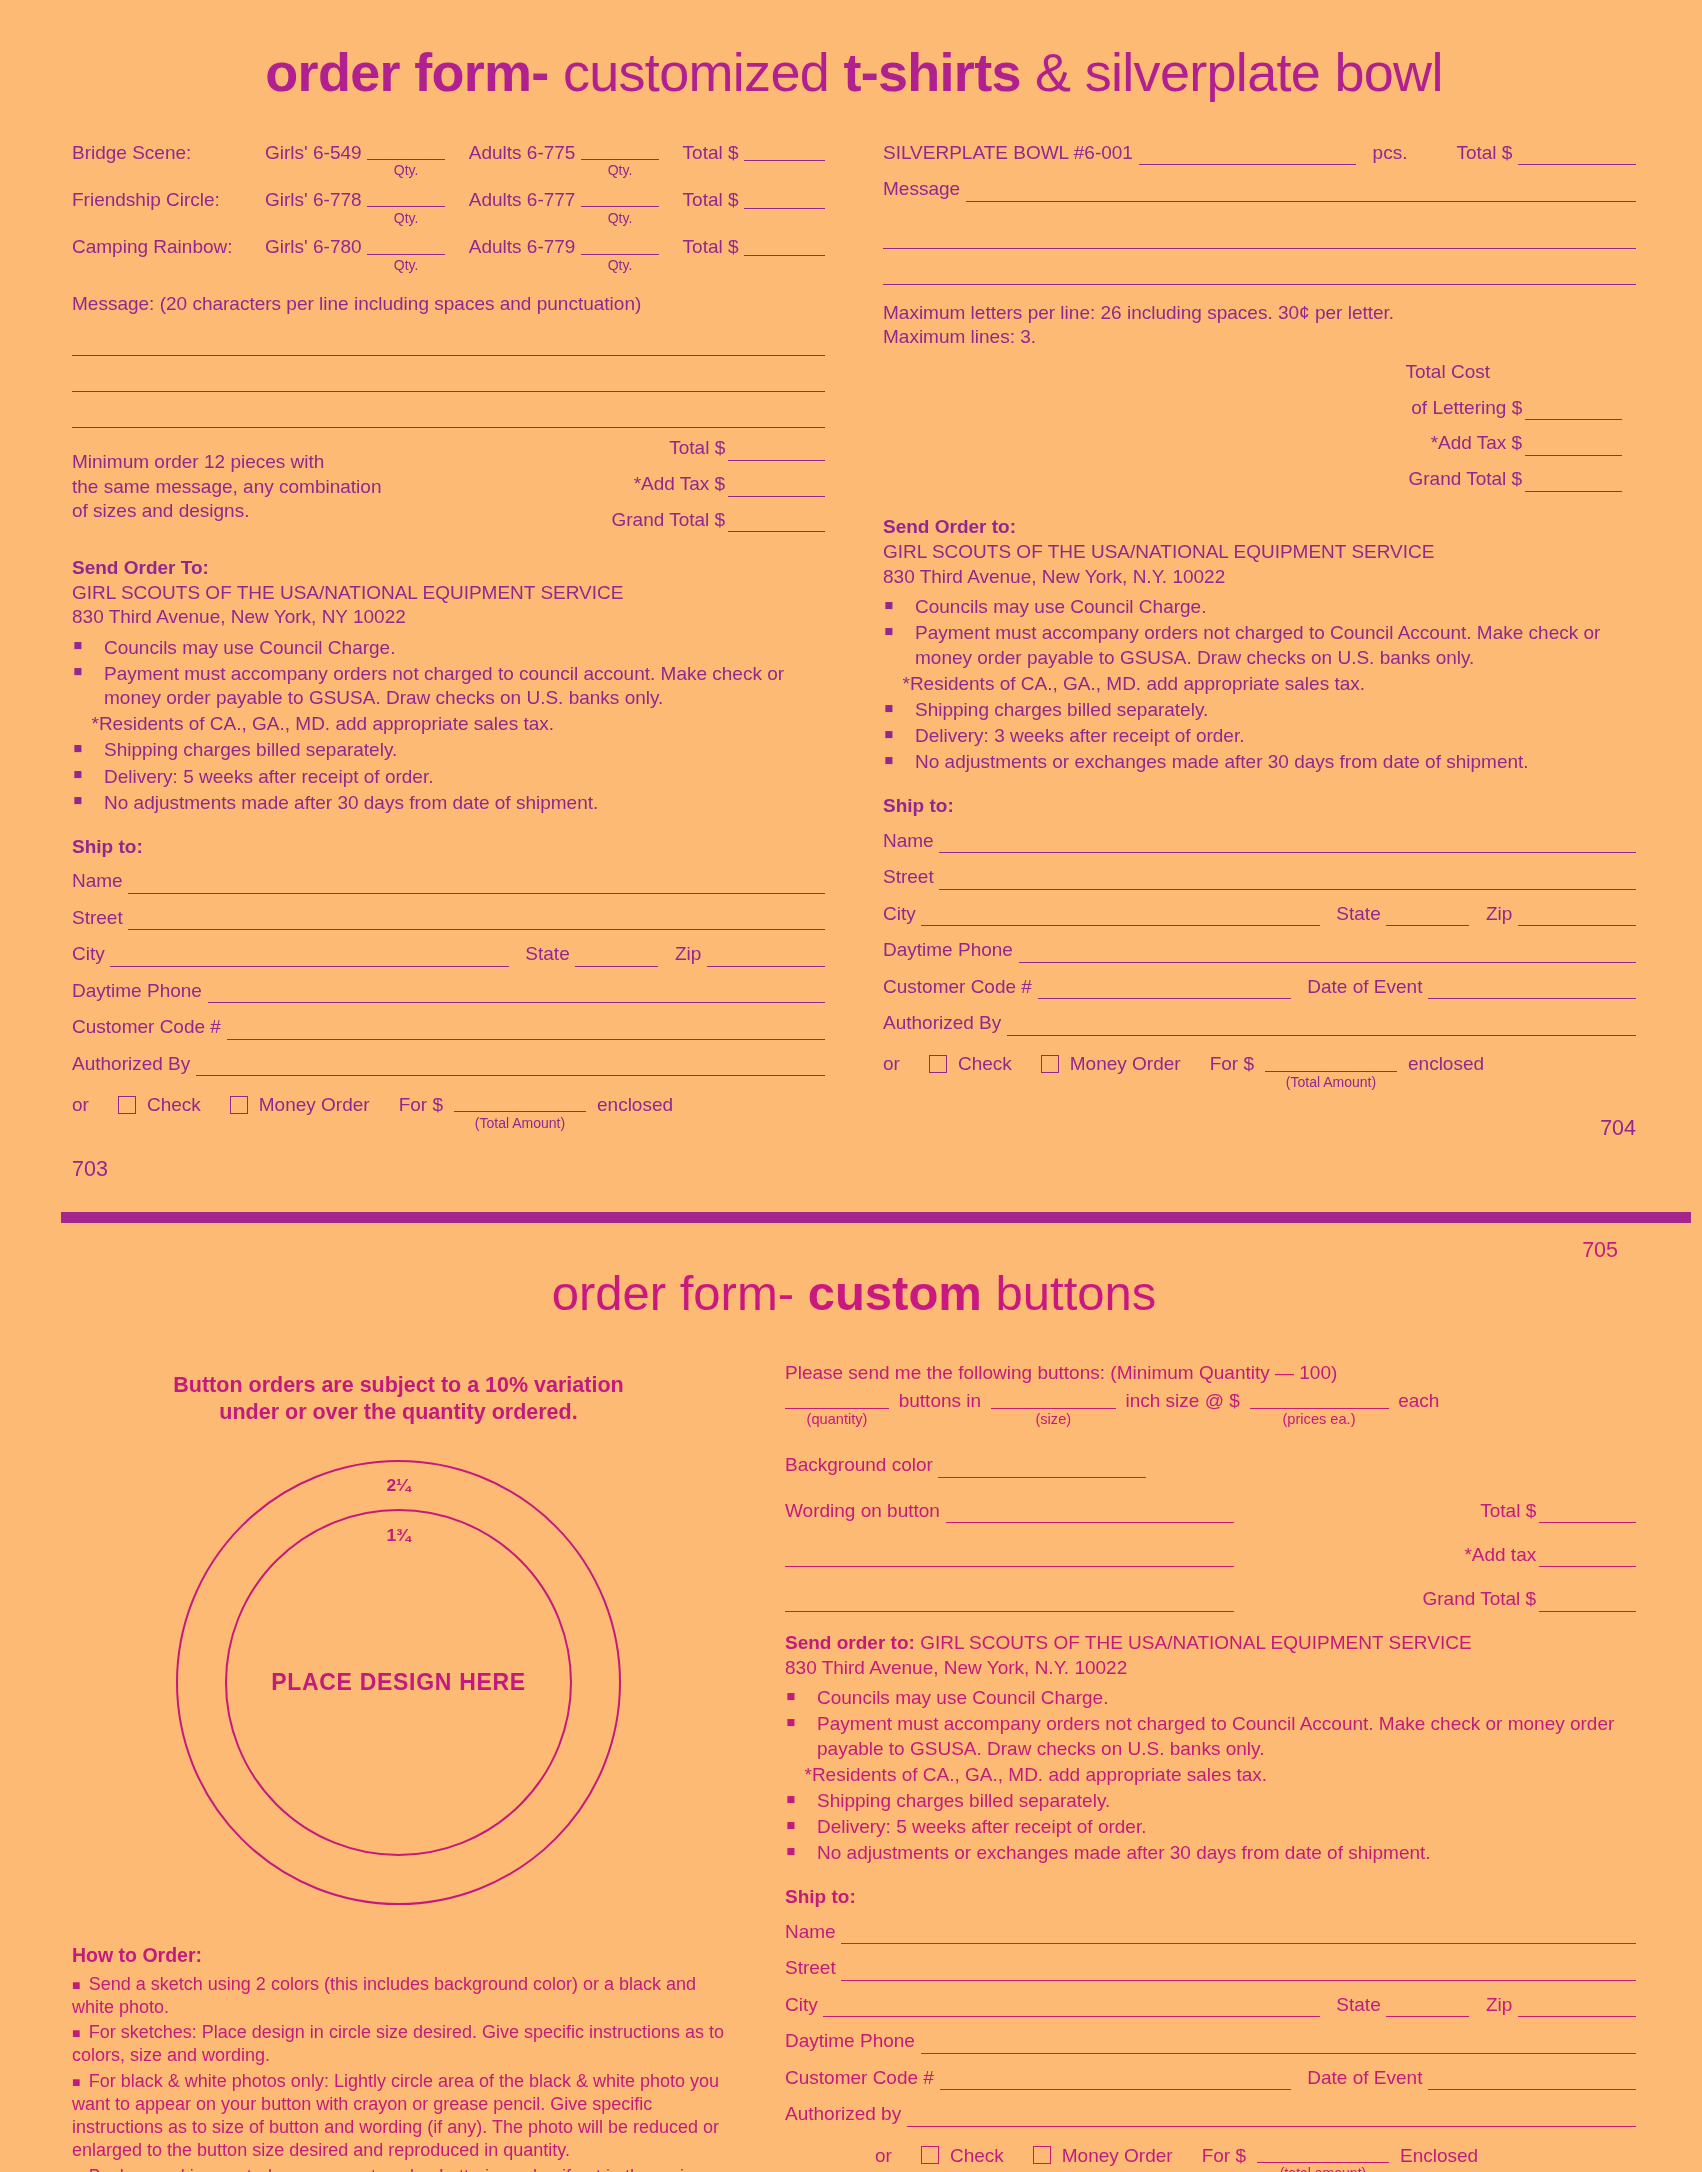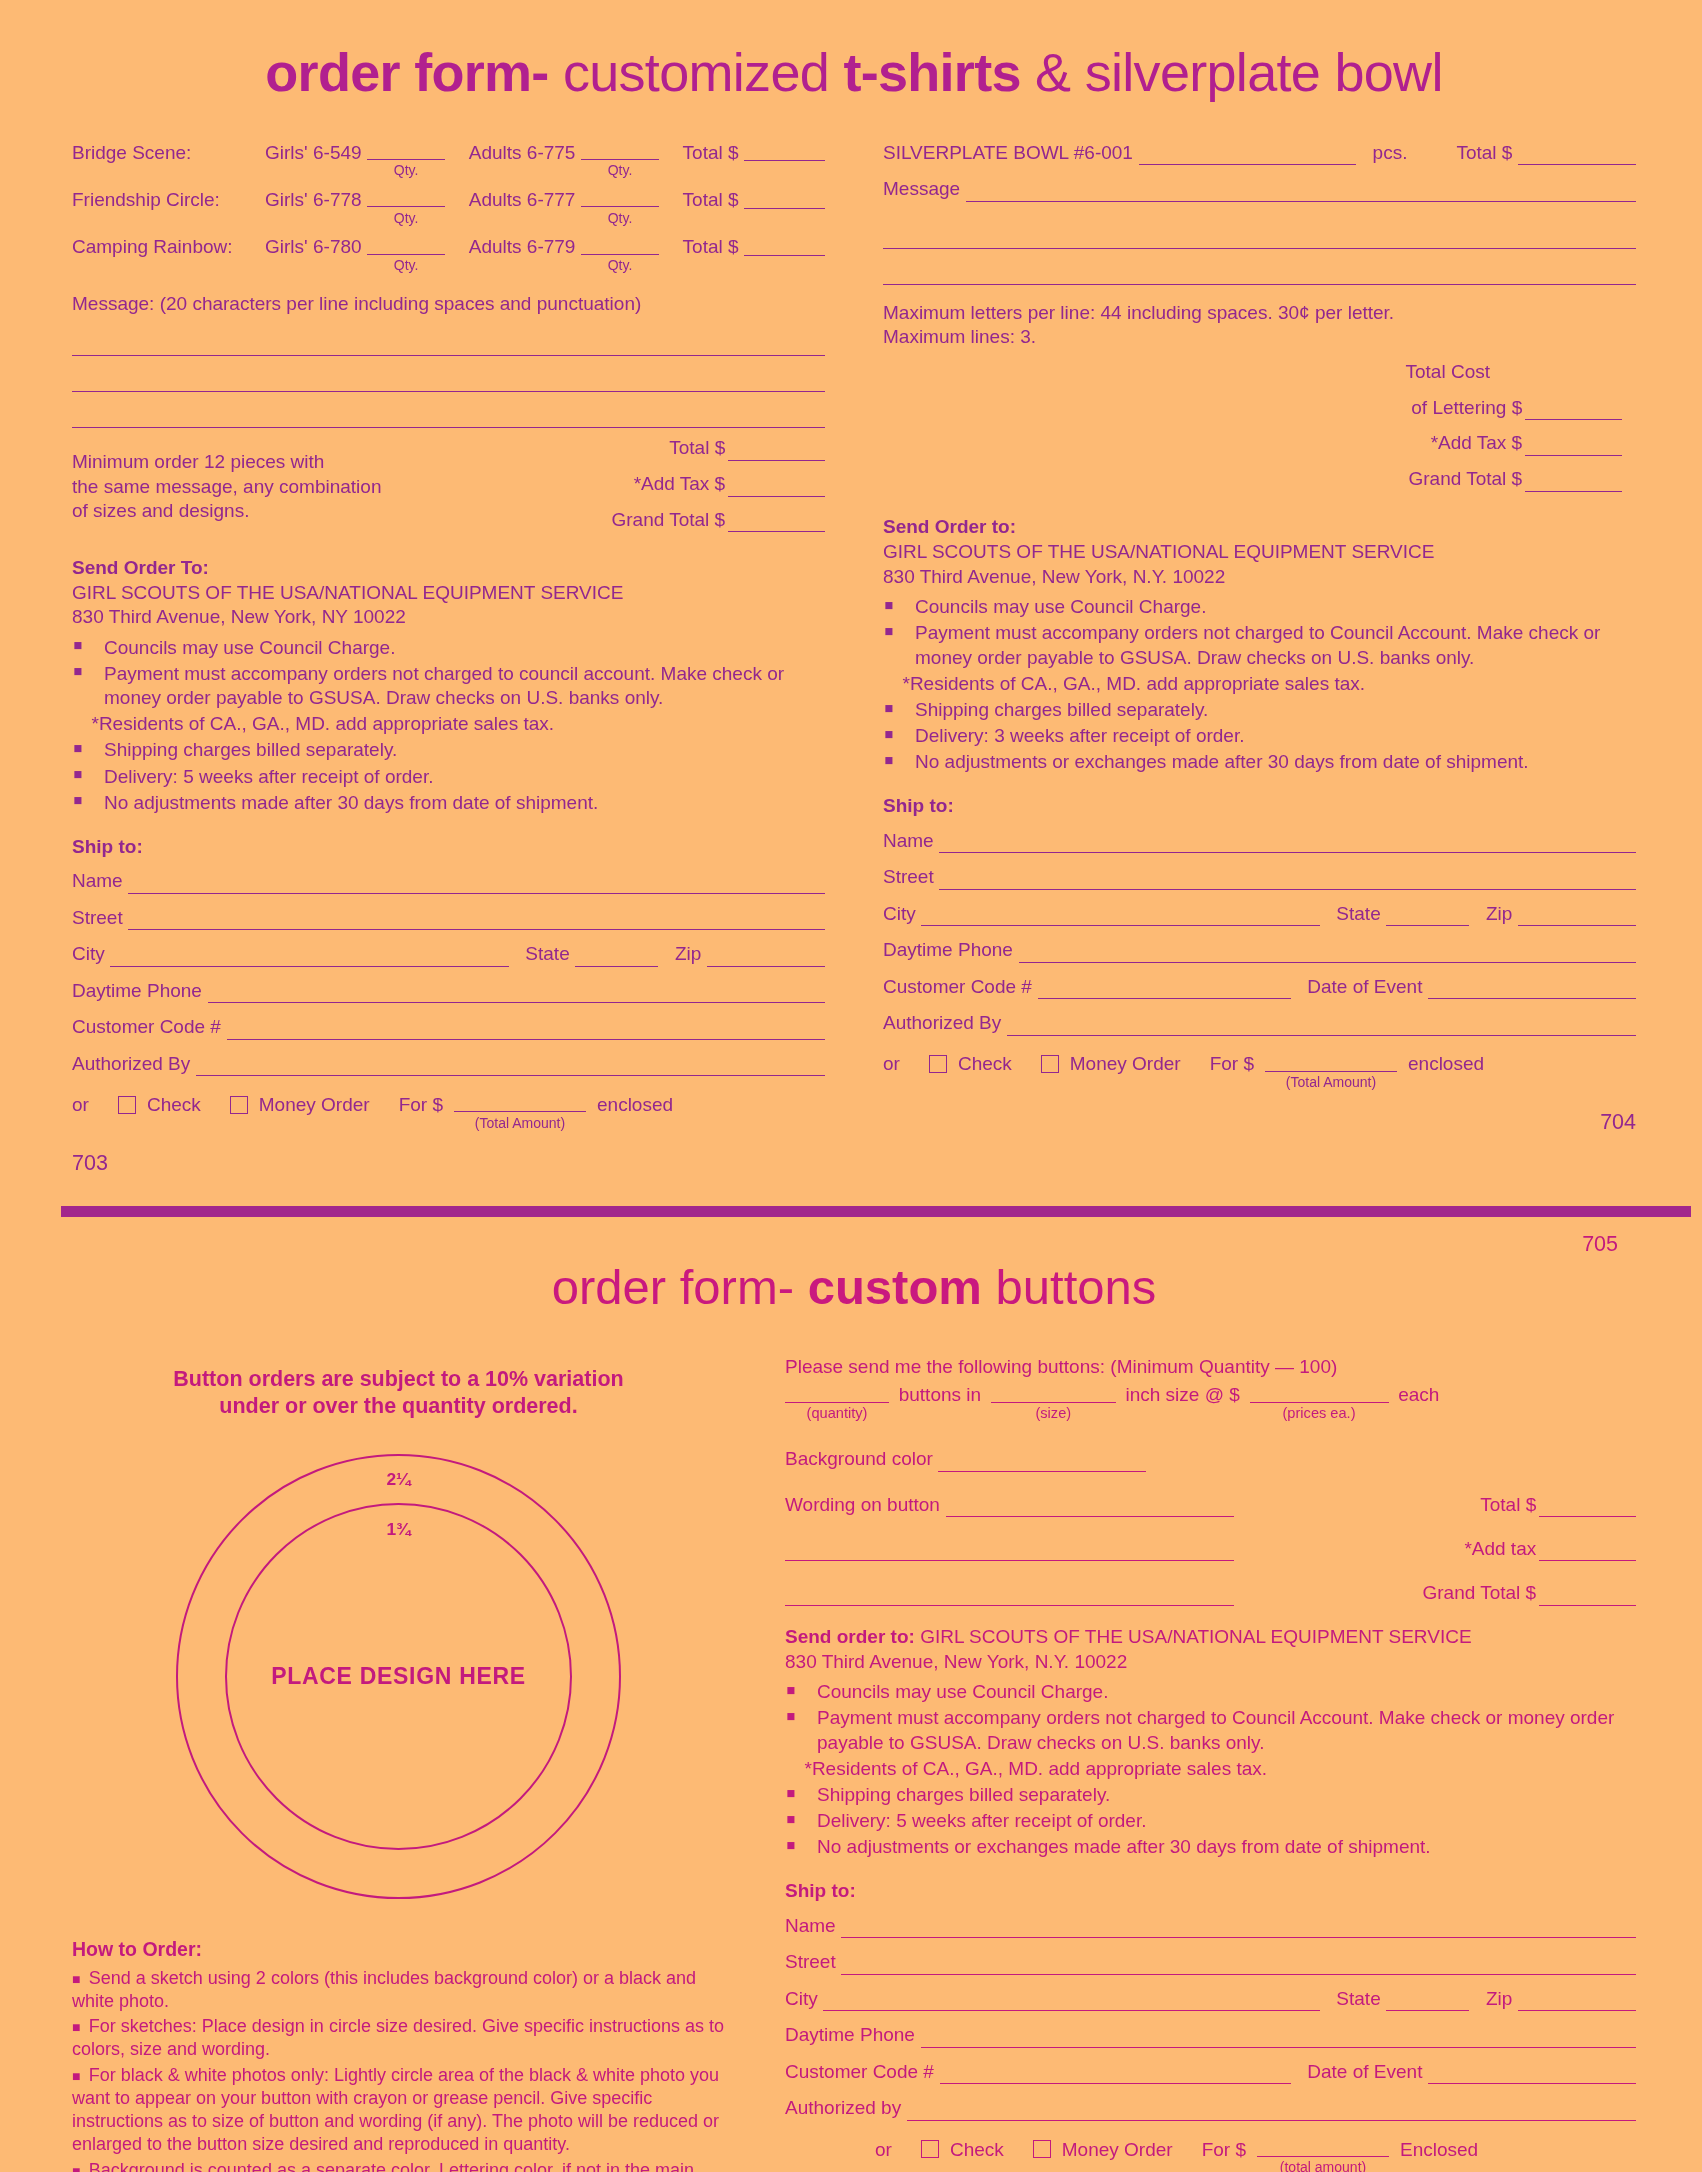--- a/index.html
+++ b/index.html
@@ -55,21 +55,21 @@
   .gap24 { margin-left:16.7px; }
   .gap70 { margin-left:49px; }
 
   .payrow { display:flex; align-items:flex-start; gap:11px; margin-top:16.7px; }
   .cbox { width:18px; height:18px; border:1.4px solid; display:inline-block; margin-top:2.8px; flex:none; }
   .paycol { display:inline-flex; flex-direction:column; align-items:center; }
   .payblank { width:132px; border-bottom:1.4px solid; height:19.5px; }
   .paysub { font-size:14px; margin-top:1.4px; }
   .pay-gap { margin-left:18px; }
 
-  .pagenum { font-size:21.5px; margin-top:18px; }
+  .pagenum { font-size:21.5px; margin-top:24px; }
   .pagenum.right { text-align:right; }
 
   
   .divider { height:11px; background:#a2268c; margin:28px 12.5px 0 61px; }
 
   
   .bottom { padding:4.2px 67px 0 72px; color:#c31a7e; }
   .p705 { text-align:right; font-size:21.5px; margin:11px 18px 0 0; }
   .title-bottom { text-align:center; font-size:49px; font-weight:400; color:#c9197f; margin:1.4px 0 40px; }
   .title-bottom .bold { font-weight:700; }
@@ -262,21 +262,21 @@
           <span class="lbl gap70">Total $</span>
           <span class="fill fw170"></span>
         </div>
         <div class="frow">
             <span class="lbl">Message</span>
             <span class="fill"></span>
           </div>
         <div class="mline"></div>
         <div class="mline"></div>
 
-        <div style="margin-top:15.3px;">Maximum letters per line: 44 including spaces. 30¢ per letter.</div>
+        <div style="margin-top:15.3px;">Maximum letters per line: 26 including spaces. 30¢ per letter.</div>
         <div>Maximum lines: 3.</div>
 
         <div class="totals" style="margin:5.6px 14px 4.2px 0;">
           <div style="margin-right:132px;">Total Cost</div>
           <div class="trow">
               <span>of Lettering $</span>
               <span class="tblank2"></span>
             </div>
           <div class="trow">
               <span>*Add Tax $</span>

